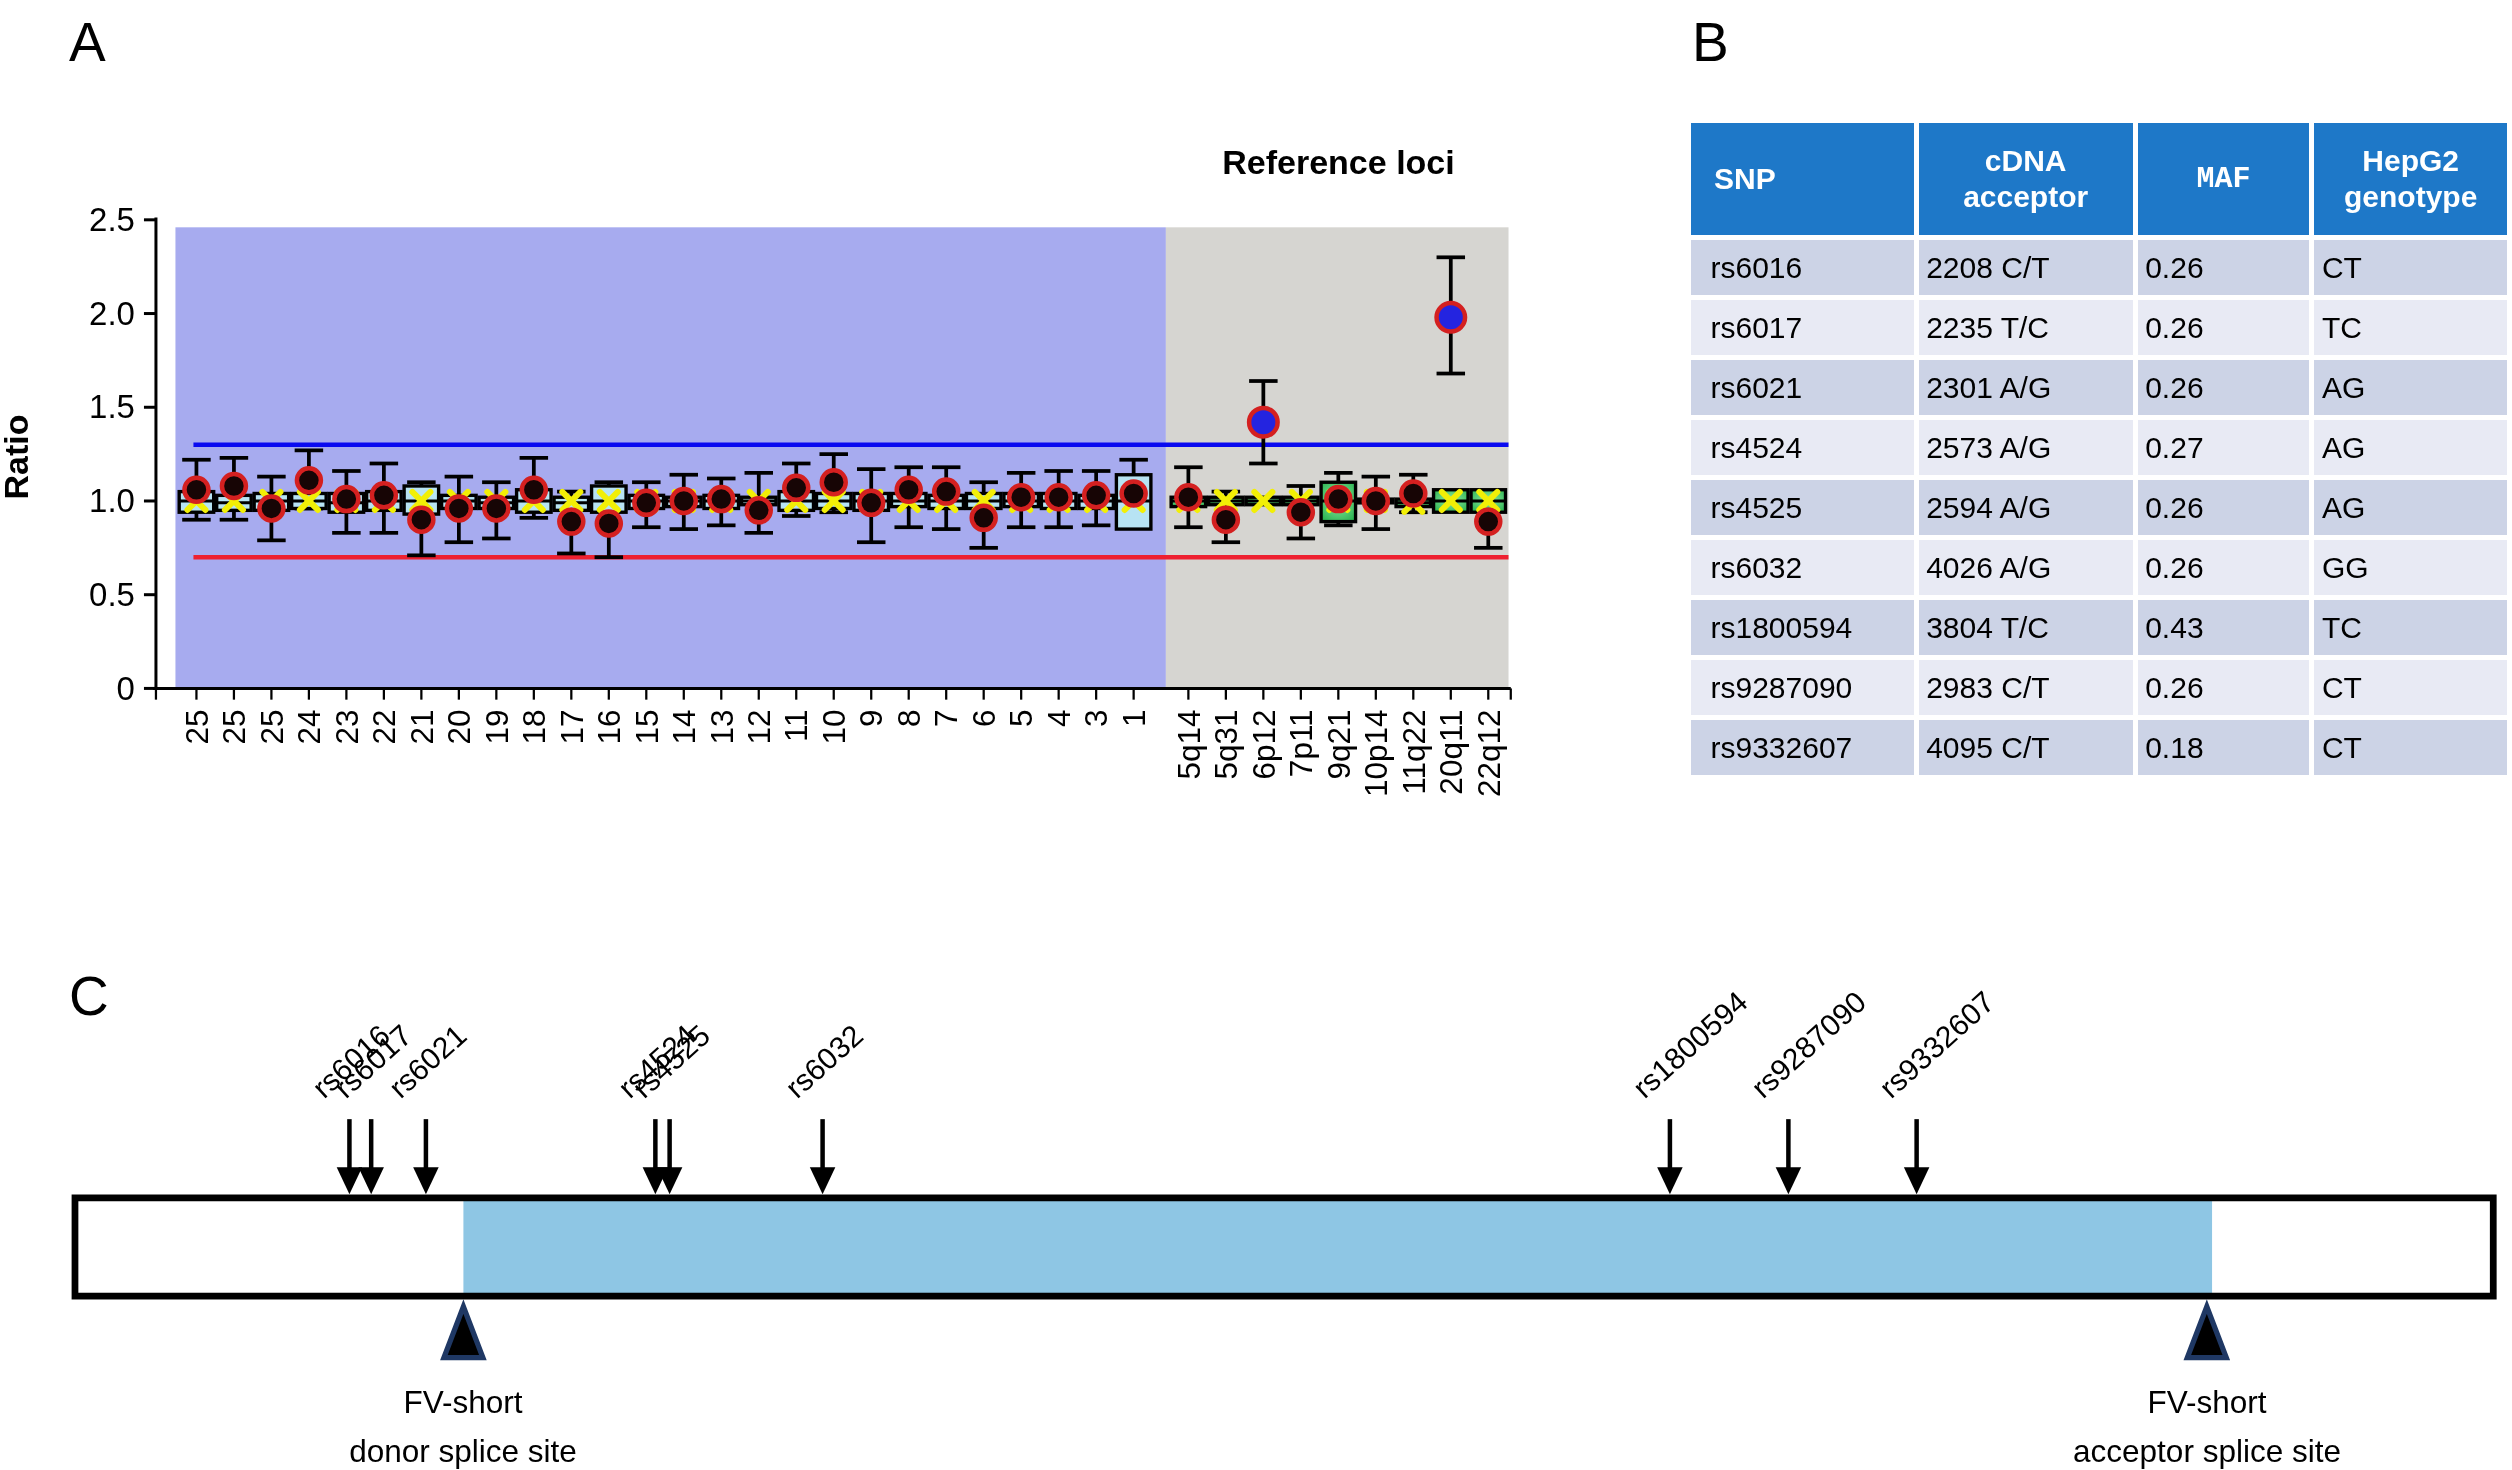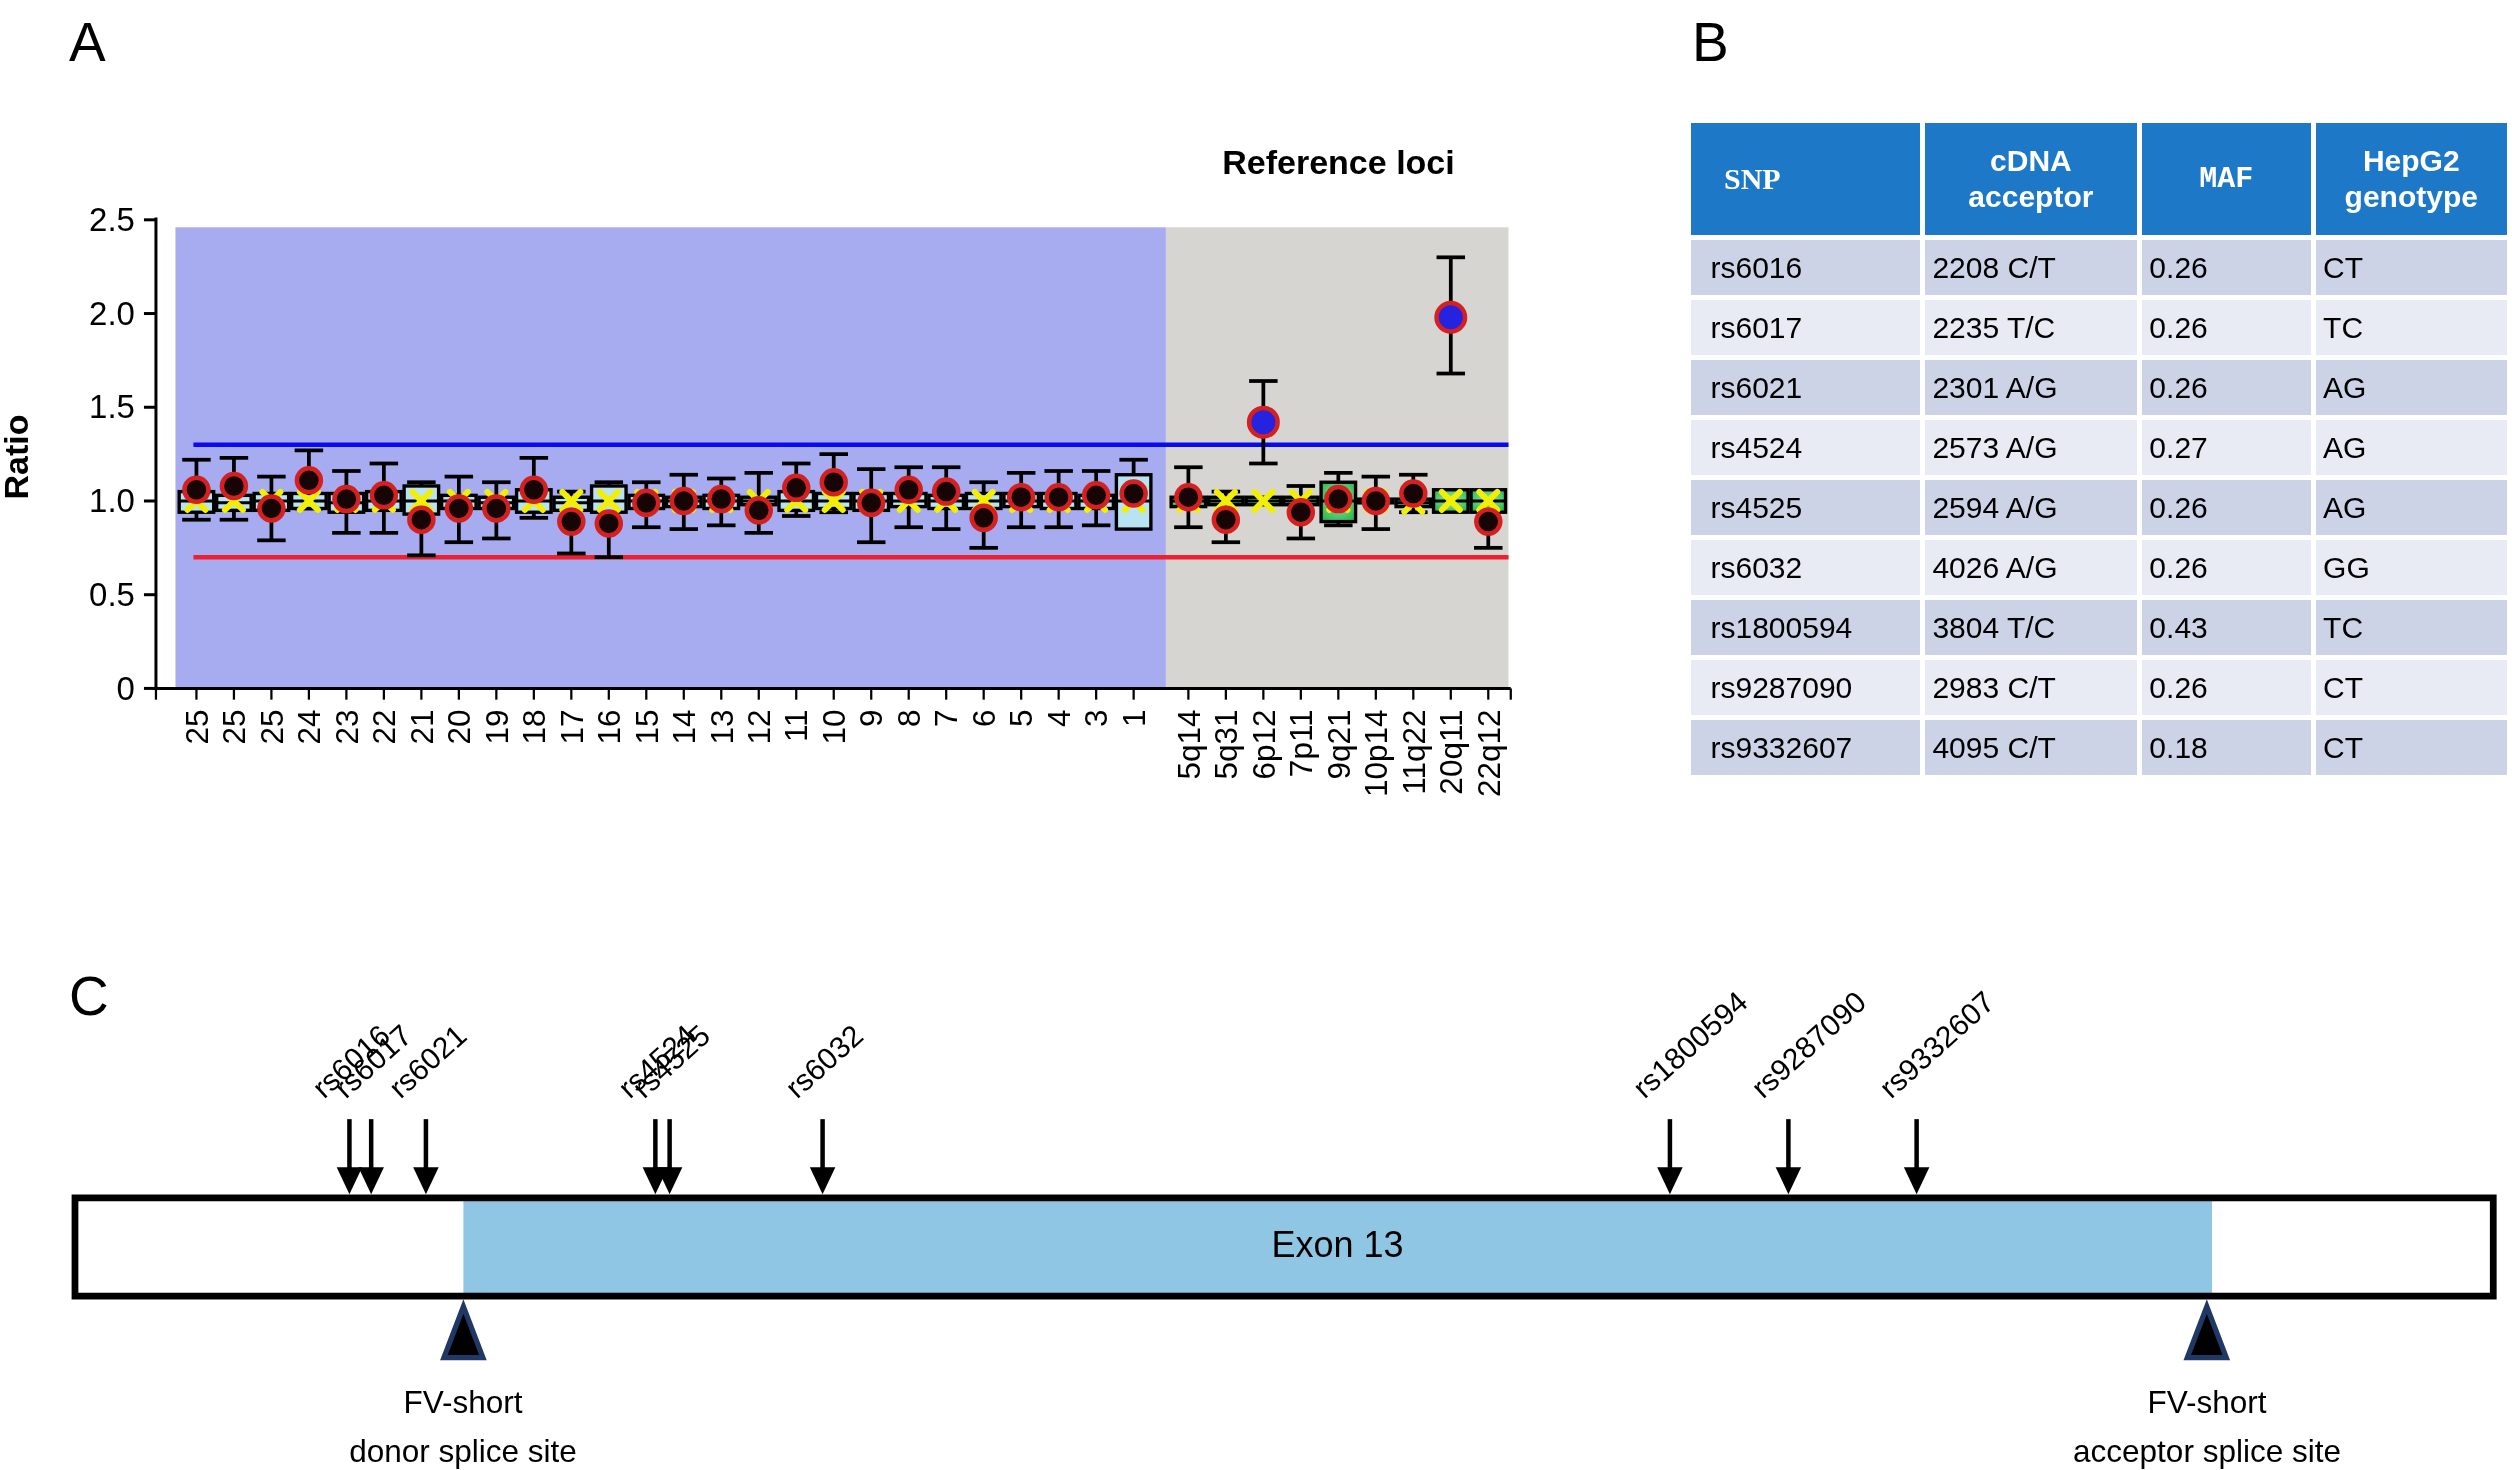--- a/index.html
+++ b/index.html
@@ -15,21 +15,21 @@
   #title-exons{left:175px;top:156px;width:991px;}
   #title-exons .gene{font-style:italic;}
   #title-ref{left:1167px;top:145px;width:343px;}
   #chart-svg{position:absolute;left:0;top:0;}
   #diagram-svg{position:absolute;left:0;top:960px;}
 
   
   #snp-table{position:absolute;left:1686px;top:118px;border-collapse:separate;border-spacing:5.2px;}
   #snp-table th{background:#1e78c8;color:#ffffff;font-size:30px;font-weight:bold;
                 height:112px;vertical-align:middle;text-align:center;padding:0 10.5px;line-height:1.2;}
-  #snp-table th.col-snp{text-align:left;padding-left:33px;font-family:Liberation Serif, serif;}
+  #snp-table th.col-snp{text-align:left;padding-left:23px;}
   #snp-table td{font-size:30px;height:55px;vertical-align:middle;padding:0 7.5px;line-height:1.1;}
   #snp-table td.col-snp{text-align:left;padding-left:19.5px;}
   #snp-table tbody tr:nth-child(odd) td{background:#ccd3e6;}
   #snp-table tbody tr:nth-child(even) td{background:#e8eaf4;}
   .cw0{width:201px;} .cw1{width:208px;} .cw2{width:172px;font-family:Liberation Mono, monospace;} .cw3{width:180px;}
 
   
   #exon13-label{position:absolute;left:463px;top:1227px;width:1749px;text-align:center;
                 font-size:36px;line-height:1;}
   .splice-label{position:absolute;width:390px;text-align:center;font-size:31.5px;line-height:1.55;}
@@ -607,21 +607,20 @@
         <text transform="translate(2351 1466) rotate(-42)" text-anchor="start" font-size="40" font-family="Liberation Sans, sans-serif">rs9287090</text>
       </g>
       <g>
         <line x1="2556" y1="1492" x2="2556" y2="1560" stroke="#000" stroke-width="6"></line>
         <polygon points="2539,1556 2573,1556 2556,1592" fill="#000"></polygon>
         <text transform="translate(2522 1466) rotate(-42)" text-anchor="start" font-size="40" font-family="Liberation Sans, sans-serif">rs9332607</text>
       </g>
       <polygon points="592,1810 644,1810 618,1742" fill="#000" stroke="#1f3864" stroke-width="7"></polygon>
       <polygon points="2917,1810 2969,1810 2943,1742" fill="#000" stroke="#1f3864" stroke-width="7"></polygon>
     </svg>
-  <div id="exon13-label">Exon 13</div>
   <div id="donor-label" class="splice-label">
     <div>FV-short</div>
     <div>donor splice site</div>
   </div>
   <div id="acceptor-label" class="splice-label">
     <div>FV-short</div>
     <div>acceptor splice site</div>
   </div>
 
 </div>

